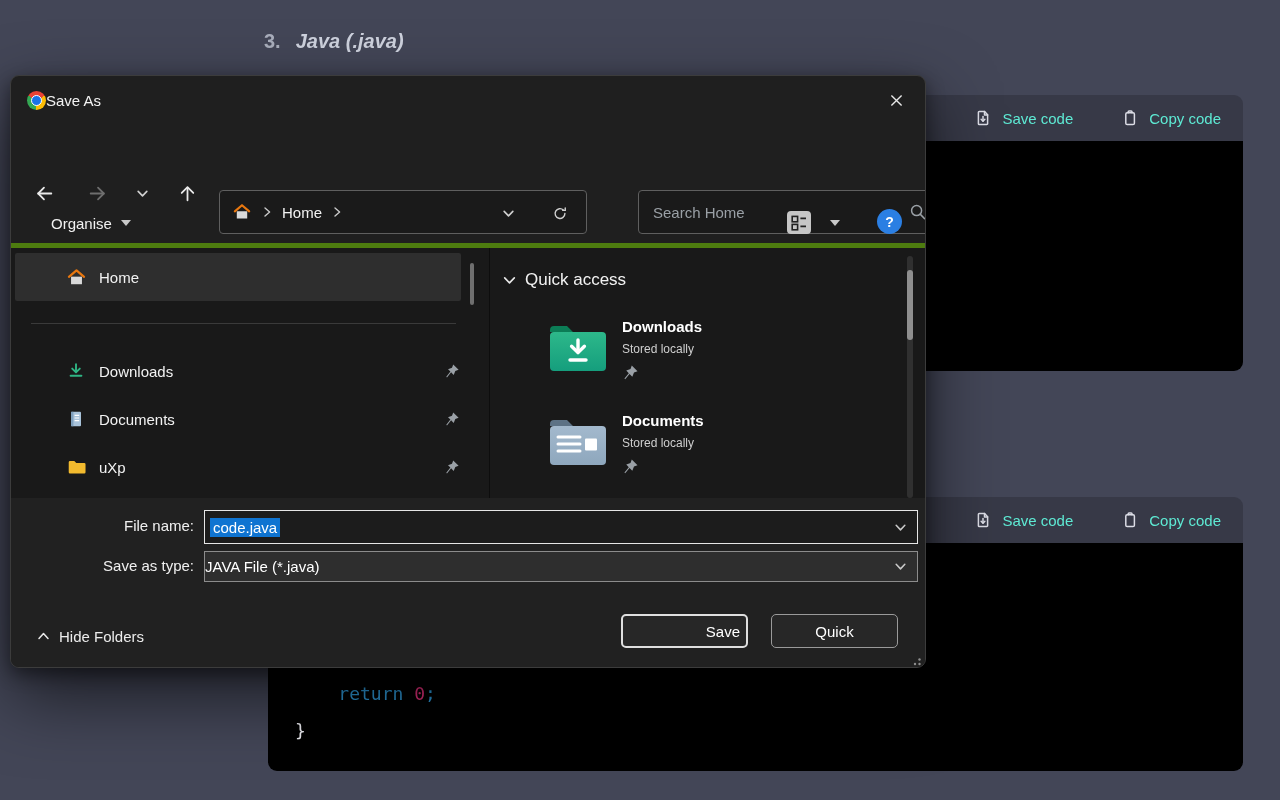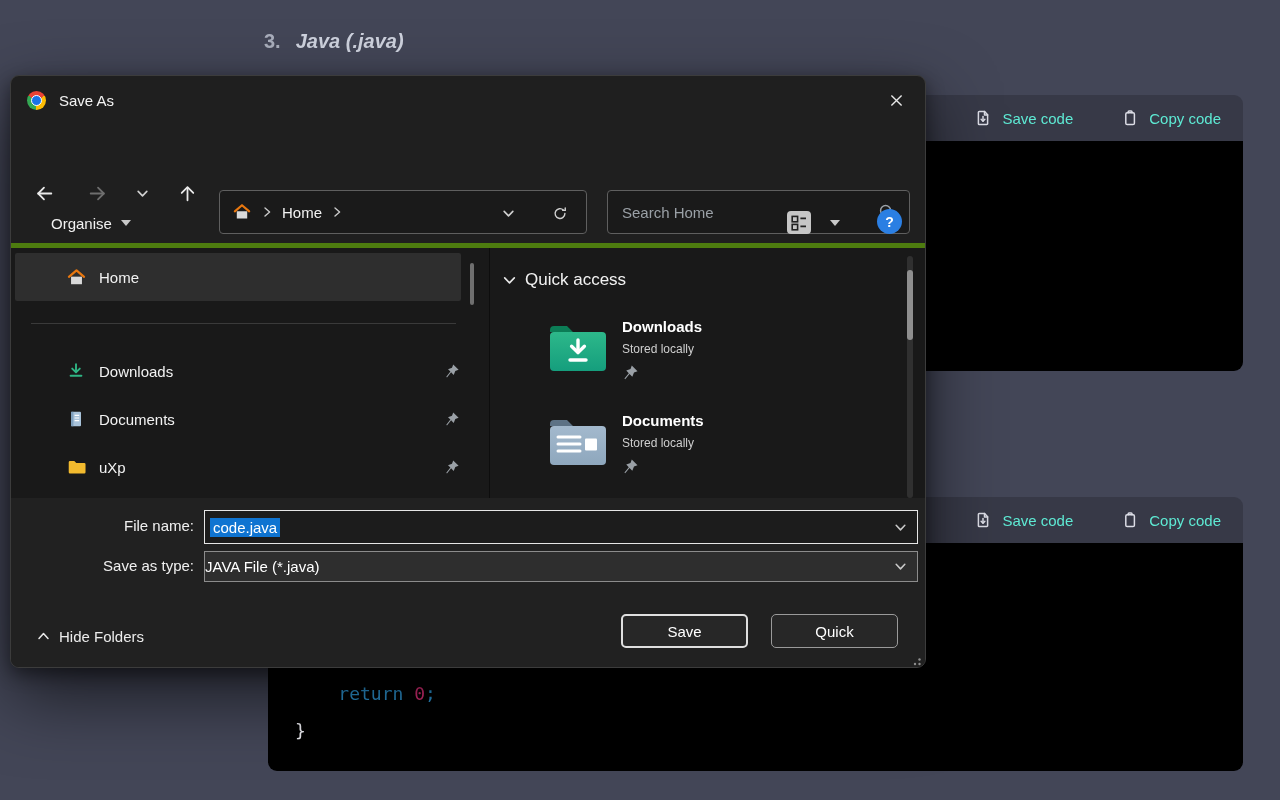--- a/index.html
+++ b/index.html
@@ -30,31 +30,31 @@
   
   .dialog{position:absolute;left:10px;top:75px;width:916px;height:593px;
           background:#1f1f1f;border:1px solid #3c3c3c;border-radius:9px;overflow:hidden;
           box-shadow:0 28px 70px rgba(0,0,0,.6),0 6px 18px rgba(0,0,0,.45);
           color:#f0f0f0;font-size:15px;}
   .titlebar{position:absolute;left:0;top:0;right:0;height:48px;display:flex;
             align-items:center;padding-left:16px;}
   .chrome-logo{position:relative;width:19px;height:19px;border-radius:50%;
       background:conic-gradient(from 60deg,#fbbc05 0 120deg,#34a853 0 240deg,#ea4335 0 360deg);}
   .chrome-center{position:absolute;inset:4px;background:#1a73e8;border:1.6px solid #fff;border-radius:50%;}
-  .dlg-title{margin-left:13px;font-size:15px;color:#f2f2f2;}
+  .dlg-title{font-size:15px;color:#f2f2f2;}
   .close-btn{position:absolute;right:10px;top:7px;width:38px;height:34px;background:none;
              border:none;display:flex;align-items:center;justify-content:center;cursor:pointer;}
 
   .navrow{position:absolute;left:0;top:48px;right:0;height:74px;}
   .nav-btn{position:absolute;top:51px;width:36px;height:36px;background:none;border:none;
            display:flex;align-items:center;justify-content:center;cursor:pointer;padding:0;}
   .addressbar,.searchbar{position:absolute;top:66px;height:44px;background:#1a1a1a;
            border:1px solid #5f5f5f;border-radius:4px;display:flex;align-items:center;}
   .addressbar{left:208px;width:368px;padding-left:12px;gap:10px;}
-  .searchbar{left:596px;width:303px;}
+  .searchbar{left:627px;width:303px;}
   .crumb-label{color:#f2f2f2;}
   .addr-drop{position:absolute;right:64px;top:8px;width:28px;height:28px;background:none;
              border:none;display:flex;align-items:center;justify-content:center;cursor:pointer;}
   .refresh-btn{position:absolute;right:12px;top:8px;width:28px;height:28px;background:none;
              border:none;display:flex;align-items:center;justify-content:center;cursor:pointer;}
   .search-input{flex:1;background:transparent;border:none;outline:none;color:#e8e8e8;
              font-size:15px;font-family:inherit;padding:0 0 0 14px;}
   .search-input::placeholder{color:#9aa0a6;}
   .search-glyph{margin-right:13px;display:flex;}
 
@@ -97,21 +97,21 @@
   .dlg-footer{position:absolute;left:0;top:422px;right:0;height:171px;background:#212121;}
   .f-label{position:absolute;left:0;width:183px;text-align:right;color:#f0f0f0;font-size:15px;}
   .combo{position:absolute;left:193px;width:714px;display:flex;align-items:center;cursor:text;}
   .file-input{top:12px;height:34px;background:#1c1c1c;border:1px solid #e6e6e6;}
   .type-combo{top:53px;height:31px;background:#2e2e2e;border:1px solid #8c8c8c;cursor:pointer;}
   .file-text{margin-left:5px;font-size:15px;color:#fff;background:#0f74d1;padding:1px 3px;}
   .type-text{font-size:15px;color:#fff;}
   .combo-chev{position:absolute;right:10px;display:flex;}
   .dlg-btn{position:absolute;top:116px;height:34px;width:127px;border-radius:5px;background:#272727;
            color:#fff;font-size:15px;font-family:inherit;cursor:pointer;}
-  .save-btn{left:610px;border:2px solid #dfdfdf;}
+  .save-btn{left:610px;border:2px solid #dfdfdf;text-align:right;}
   .cancel-btn{left:760px;border:1px solid #9a9a9a;}
   .hide-folders{position:absolute;left:20px;top:127px;height:22px;display:flex;align-items:center;
            gap:9px;background:none;border:none;color:#ececec;font-size:15px;
            font-family:inherit;cursor:pointer;}
   .grip{position:absolute;left:896px;top:158px;cursor:nwse-resize;display:flex;}
 </style>
 </head>
 <body>
 
 <div id="screen">

